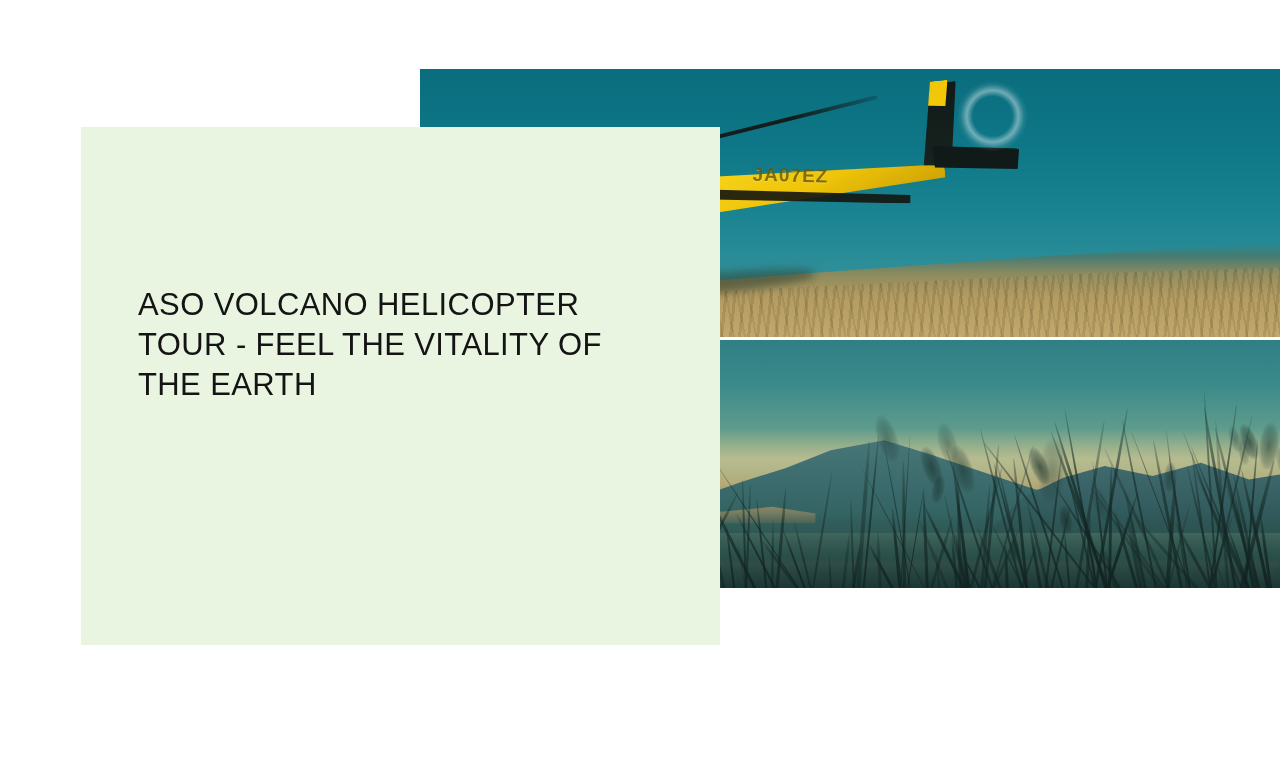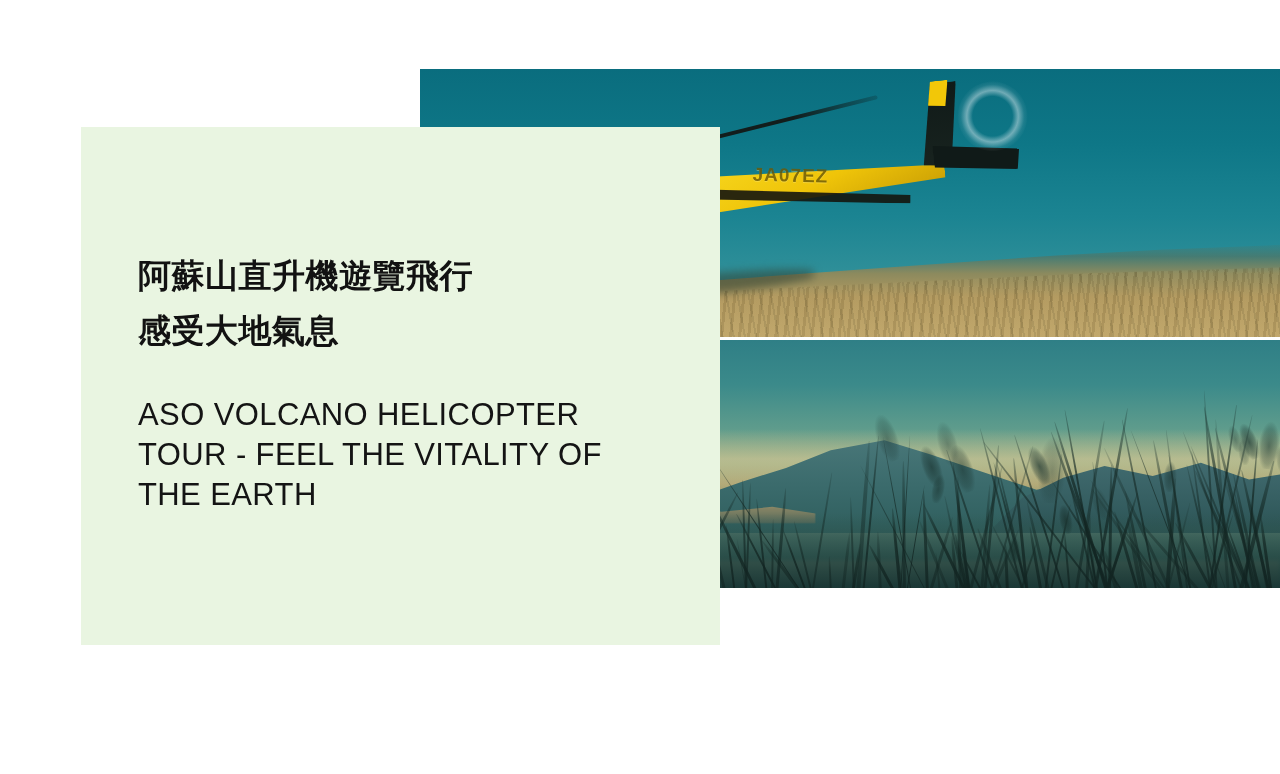--- a/index.html
+++ b/index.html
@@ -623,19 +623,17 @@
           <div class="plume" style="left: 98.6%; bottom: 115.1px; transform: rotate(-6.3deg) scale(0.63); opacity: 0.42;"></div>
           <div class="plume" style="left: 73.6%; bottom: 54.3px; transform: rotate(-10.7deg) scale(0.69); opacity: 0.88;"></div>
         </div>
     </div>
 
     <div class="photo-tint"></div>
   </div>
 
   <div class="panel">
     <div class="panel-text">
-      <h1 class="title-cn">阿蘇山直升機遊覽飛行
-感受大地氣息</h1>
       <p class="subtitle-en">ASO VOLCANO HELICOPTER TOUR - FEEL THE VITALITY OF THE EARTH</p>
     </div>
   </div>
 
 </div>
 
 </body></html>

